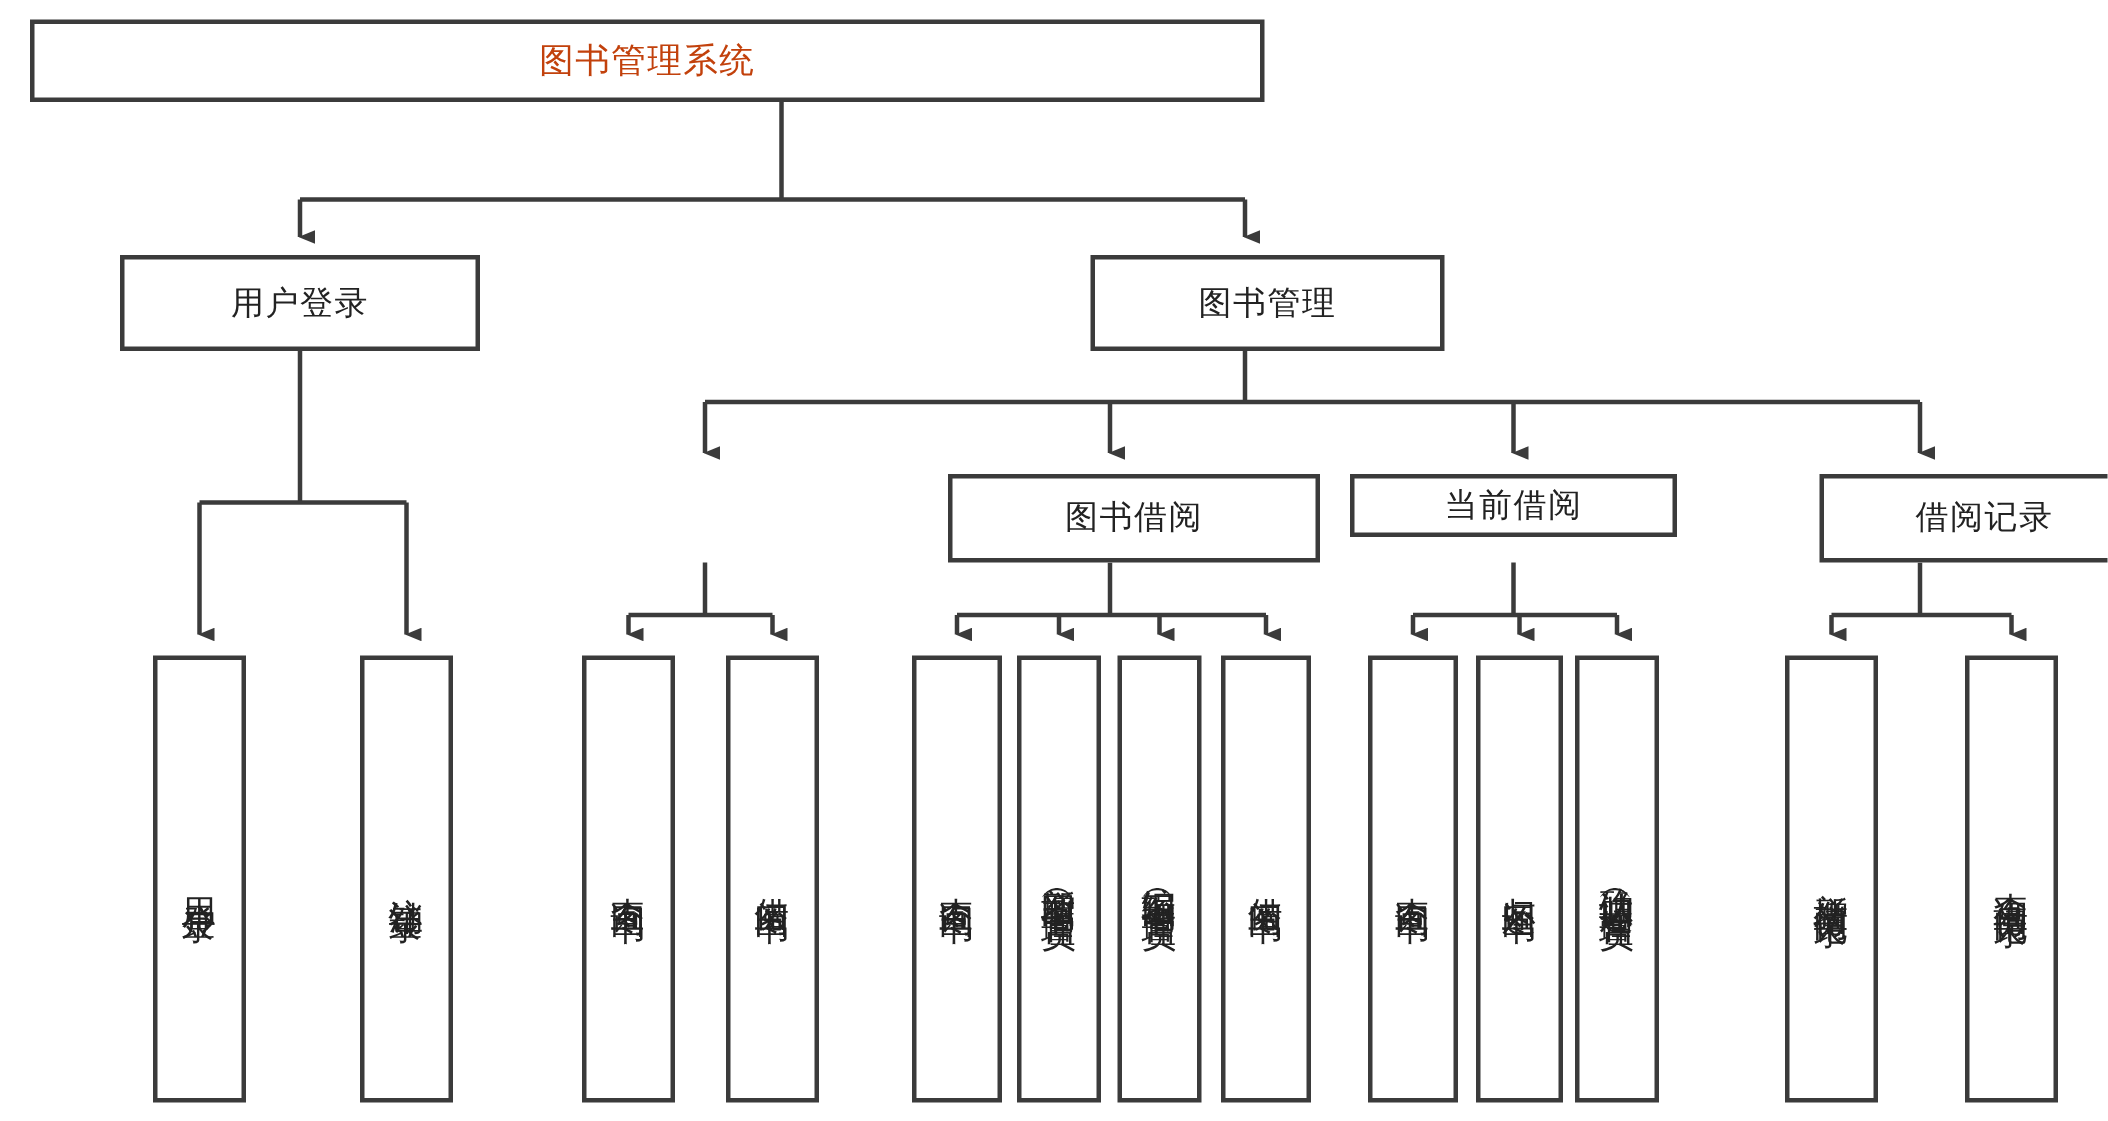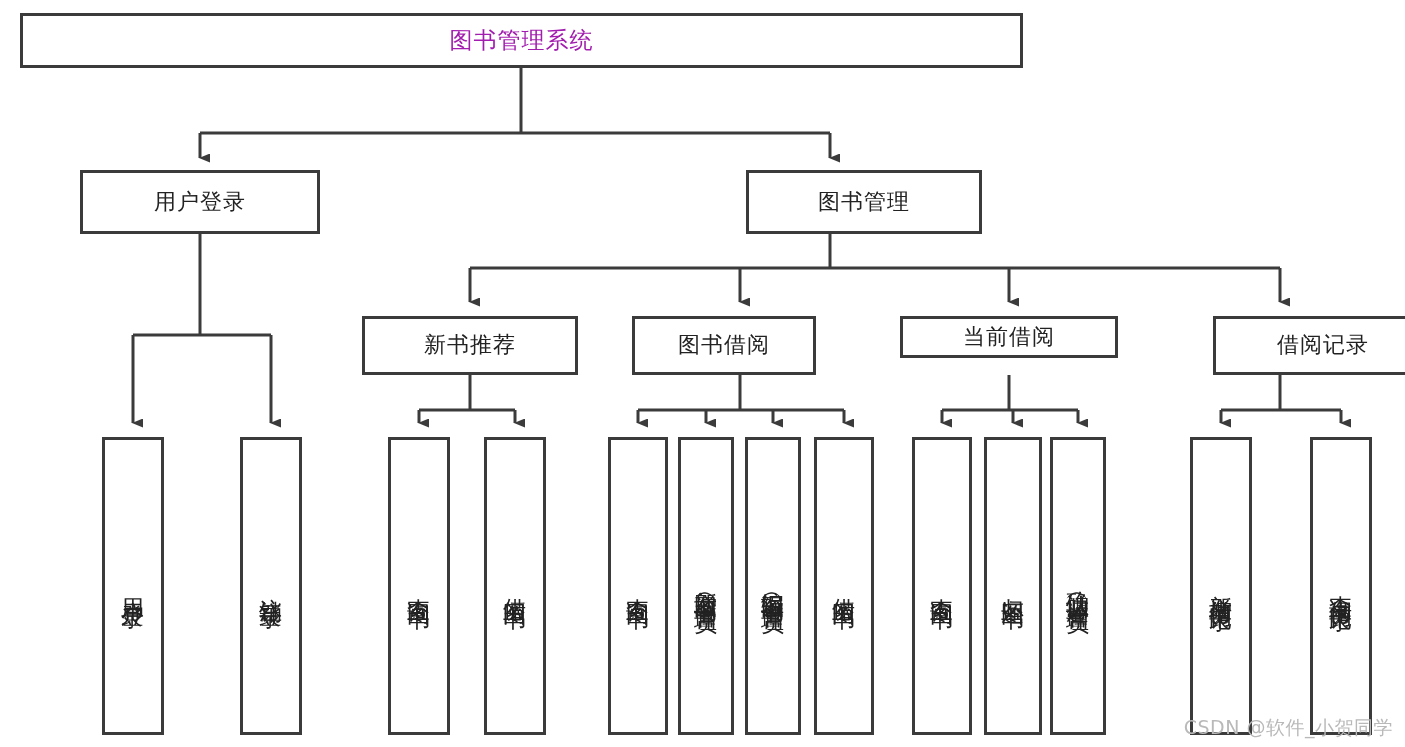--- a/index.html
+++ b/index.html
@@ -148,35 +148,32 @@
     </g>
 
     <g stroke="#3b3b3b" stroke-width="3" fill="none">
       <path d="M 1280,375 L 1280,410"></path>
       <path d="M 1221,410 L 1341,410"></path>
       <path d="M 1221,410 L 1221,423" marker-end="url(#arrowhead)"></path>
       <path d="M 1341,410 L 1341,423" marker-end="url(#arrowhead)"></path>
     </g>
   </svg>
 
-  <div class="node horizontal root" style="left: 20px; top: 13px; width: 1003px; height: 55px; border-color: rgb(59, 59, 59); background: rgb(255, 255, 255); color: #a21caf;">
+  <div class="node horizontal root" style="left: 20px; top: 13px; width: 823px; height: 55px; border-color: rgb(59, 59, 59); background: rgb(255, 255, 255); color: #c2410c;">
     <span class="node-label">图书管理系统</span>
   </div>
 
   <div class="node horizontal" style="left: 80px; top: 170px; width: 240px; height: 64px; border-color: rgb(59, 59, 59); background: rgb(255, 255, 255); color: rgb(34, 34, 34);">
     <span class="node-label">用户登录</span>
   </div>
-  <div class="node horizontal" style="left: 746px; top: 170px; width: 236px; height: 64px; border-color: rgb(59, 59, 59); background: rgb(255, 255, 255); color: rgb(34, 34, 34);">
+  <div class="node horizontal" style="left: 727px; top: 170px; width: 236px; height: 64px; border-color: rgb(59, 59, 59); background: rgb(255, 255, 255); color: rgb(34, 34, 34);">
     <span class="node-label">图书管理</span>
   </div>
 
-  <div class="node horizontal" style="left: 362px; top: 316px; width: 216px; height: 59px; border-color: rgb(59, 59, 59); background: rgb(255, 255, 255); color: rgb(34, 34, 34);">
-    <span class="node-label">新书推荐</span>
-  </div>
-  <div class="node horizontal" style="left: 632px; top: 316px; width: 184px; height: 59px; border-color: rgb(59, 59, 59); background: rgb(255, 255, 255); color: rgb(34, 34, 34);">
+  <div class="node horizontal" style="left: 632px; top: 316px; width: 248px; height: 59px; border-color: rgb(59, 59, 59); background: rgb(255, 255, 255); color: rgb(34, 34, 34);">
     <span class="node-label">图书借阅</span>
   </div>
   <div class="node horizontal" style="left: 900px; top: 316px; width: 218px; height: 42px; border-color: rgb(59, 59, 59); background: rgb(255, 255, 255); color: rgb(34, 34, 34);">
     <span class="node-label">当前借阅</span>
   </div>
   <div class="node horizontal" style="left: 1170px; top: 316px; width: 220px; height: 59px; border-color: rgb(59, 59, 59); background: rgb(255, 255, 255); color: rgb(34, 34, 34); margin-left: 43px;">
     <span class="node-label">借阅记录</span>
   </div>
 
   <div class="node vertical" style="left: 102px; top: 437px; width: 62px; height: 298px; border-color: rgb(59, 59, 59); background: rgb(255, 255, 255); color: rgb(34, 34, 34);">
@@ -212,14 +209,13 @@
   <div class="node vertical" style="left: 1050px; top: 437px; width: 56px; height: 298px; border-color: rgb(59, 59, 59); background: rgb(255, 255, 255); color: rgb(34, 34, 34);">
     <span class="node-label">确认归还（管理员）</span>
   </div>
   <div class="node vertical" style="left: 1190px; top: 437px; width: 62px; height: 298px; border-color: rgb(59, 59, 59); background: rgb(255, 255, 255); color: rgb(34, 34, 34);">
     <span class="node-label">新增借阅记录</span>
   </div>
   <div class="node vertical" style="left: 1310px; top: 437px; width: 62px; height: 298px; border-color: rgb(59, 59, 59); background: rgb(255, 255, 255); color: rgb(34, 34, 34);">
     <span class="node-label">查询借阅记录</span>
   </div>
 
-  <div id="watermark" style="color: rgb(185, 185, 185);">CSDN @软件_小贺同学</div>
 </div>
 
 </body></html>

